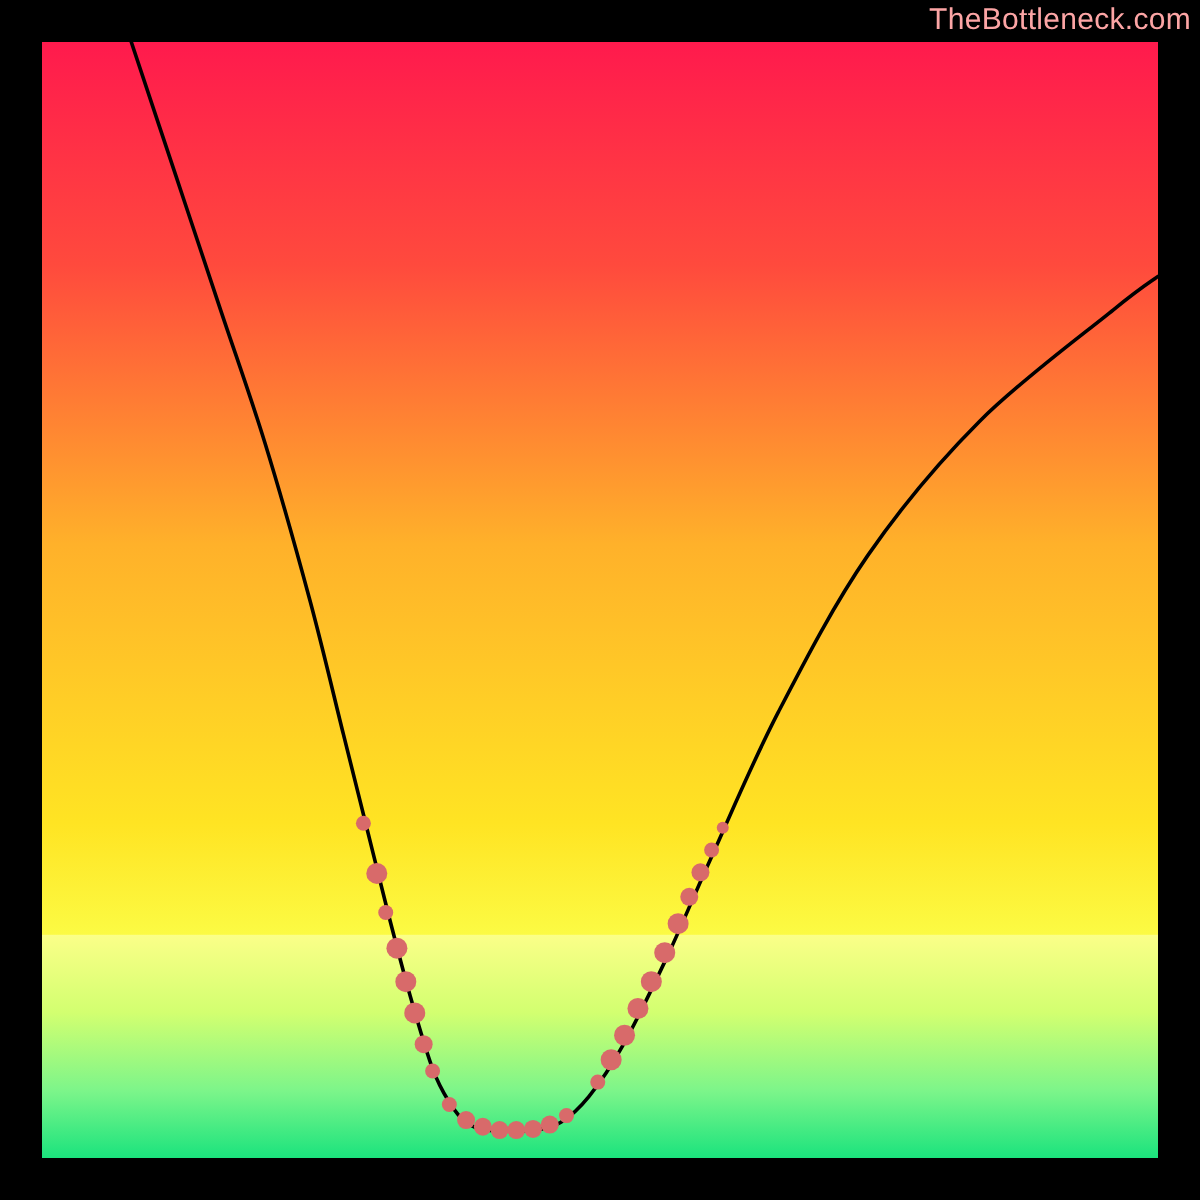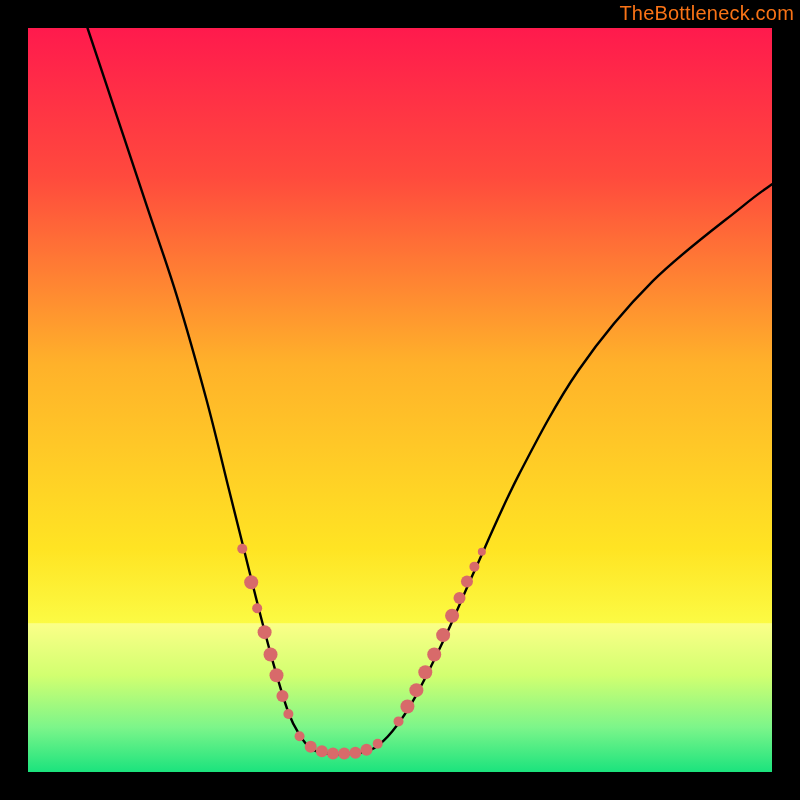--- a/index.html
+++ b/index.html
@@ -25,21 +25,21 @@
     top: 28px;
     width: 744px;
     height: 744px;
     overflow: hidden;
   }
   .watermark {
     position: absolute;
     top: 2px;
     right: 6px;
     font-size: 20px;
-    color: #f97316;
+    color: #fca5a5;
     font-weight: 500;
     letter-spacing: 0.2px;
     z-index: 5;
   }
   svg {
     display: block;
   }
 </style>
 </head>
 <body>

